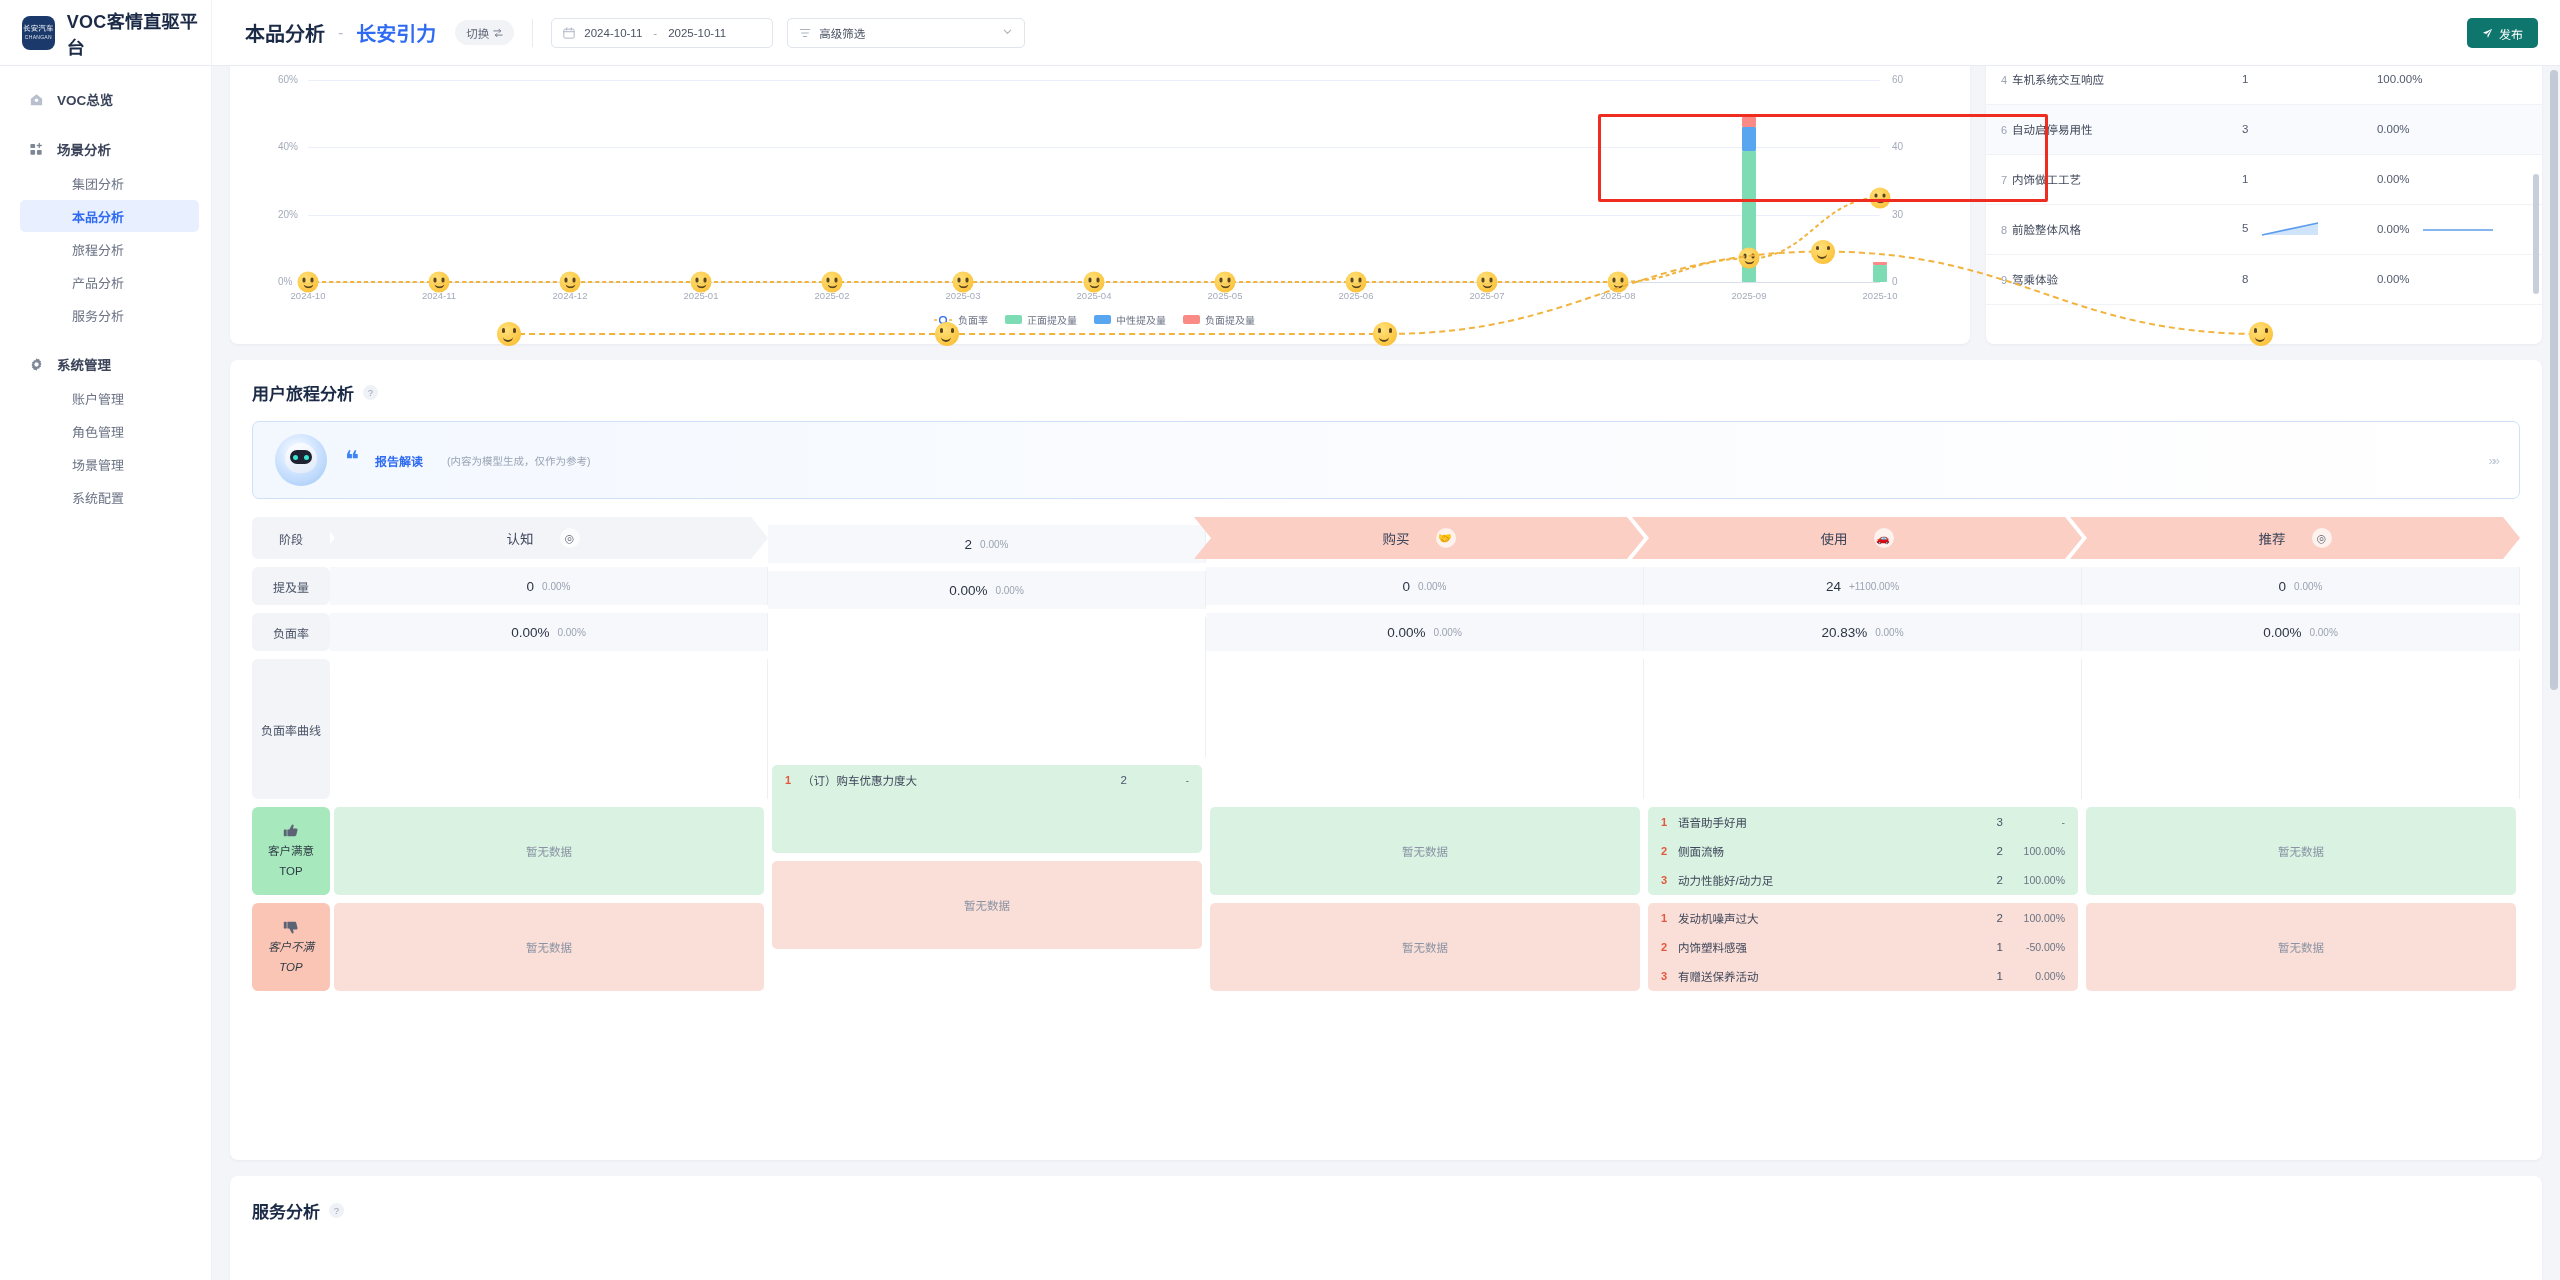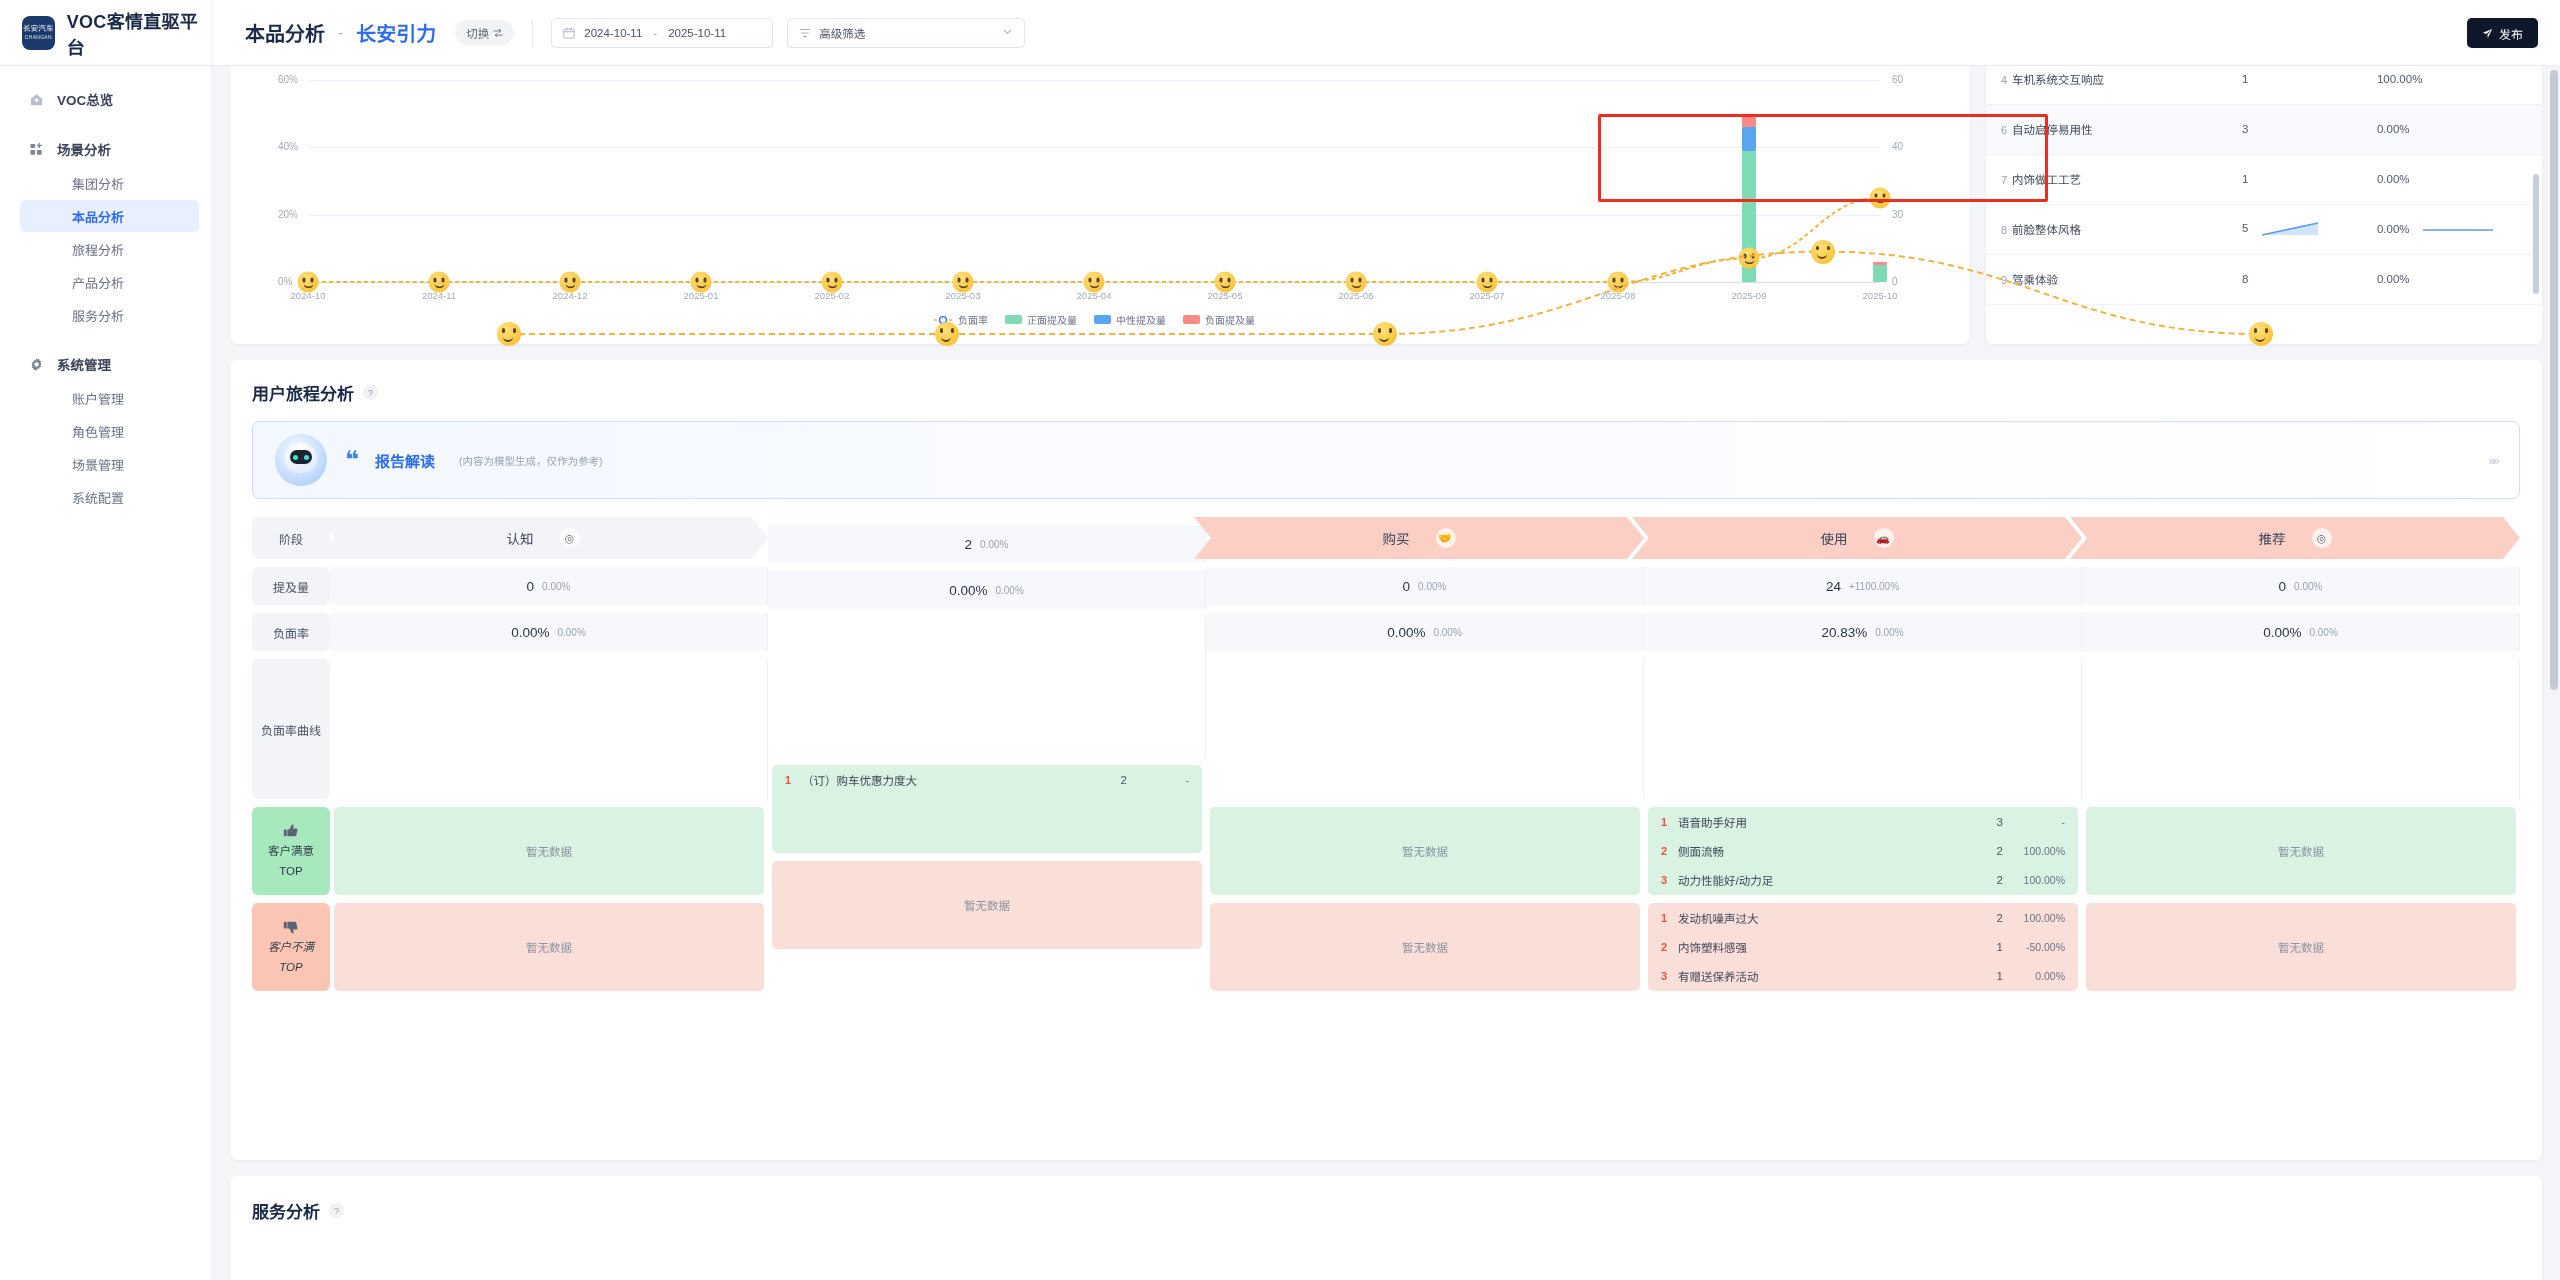--- a/index.html
+++ b/index.html
@@ -50,21 +50,21 @@
   .filter-box {
     margin-left: 14px; width: 238px; height: 30px; border: 1px solid #dfe4ed;
     border-radius: 5px; background: #fff; display: flex; align-items: center;
     gap: 8px; padding: 0 11px; font-size: 11.5px; color: #4a5263;
     justify-content: space-between;
   }
   .filter-left { display: flex; align-items: center; gap: 8px; }
   .caret { color: #a9b1c0; font-size: 10px; }
   .publish-btn {
     position: absolute; right: 22px; top: 18px; height: 30px; padding: 0 15px;
-    background: #0f172a; color: #fff; border: none; border-radius: 5px;
+    background: #0f766e; color: #fff; border: none; border-radius: 5px;
     font-size: 12px; display: flex; align-items: center; gap: 6px; cursor: pointer;
     font-family: inherit;
   }
   .ico { display: inline-flex; align-items: center; justify-content: center; }
 
   
   .sidebar {
     position: absolute; top: 66px; left: 0; width: 212px; height: 1214px;
     background: #ffffff; border-right: 1px solid #eef1f6; padding-top: 16px;
     z-index: 15;
@@ -160,21 +160,21 @@
     background: linear-gradient(160deg,#ffffff,#dfe9f7);
   }
   .ai-avatar .visor {
     position: absolute; left: 15px; top: 16px; width: 22px; height: 14px; border-radius: 9px;
     background: #1d2330;
   }
   .ai-avatar .eye { position: absolute; top: 21px; width: 5px; height: 5px; border-radius: 50%; background: #3ae6d0; }
   .ai-avatar .eye.l { left: 18px; }
   .ai-avatar .eye.r { left: 29px; }
   .quote-mark { color: #3e82f7; font-size: 24px; font-weight: 700; line-height: 1; letter-spacing: -2px; }
-  .ai-title { font-size: 15px; font-weight: 700; color: #2f6bf2; }
+  .ai-title { font-size: 12px; font-weight: 700; color: #2f6bf2; }
   .ai-note { font-size: 10.5px; color: #9aa3b2; margin-left: 6px; }
   .collapse-arrows { position: absolute; right: 22px; color: #c3cbd8; font-size: 13px; letter-spacing: -3px; cursor: pointer; }
 
   
   .jgrid { margin-top: 18px; display: flex; }
   .jlabels { width: 78px; flex: none; }
   .jcols { flex: 1; display: flex; }
   .jcol { flex: 1; position: relative; }
   .lbl-cell {
     background: #f2f4f8; border-radius: 6px; display: flex; align-items: center;

